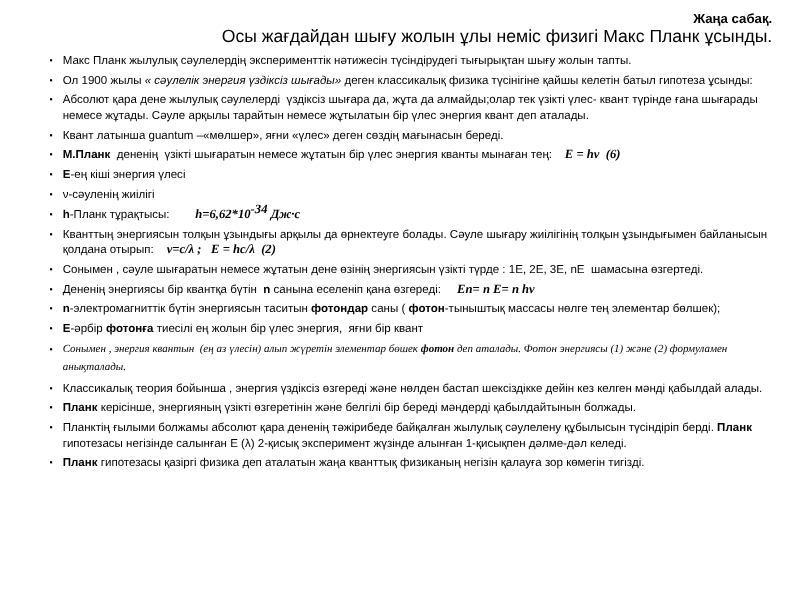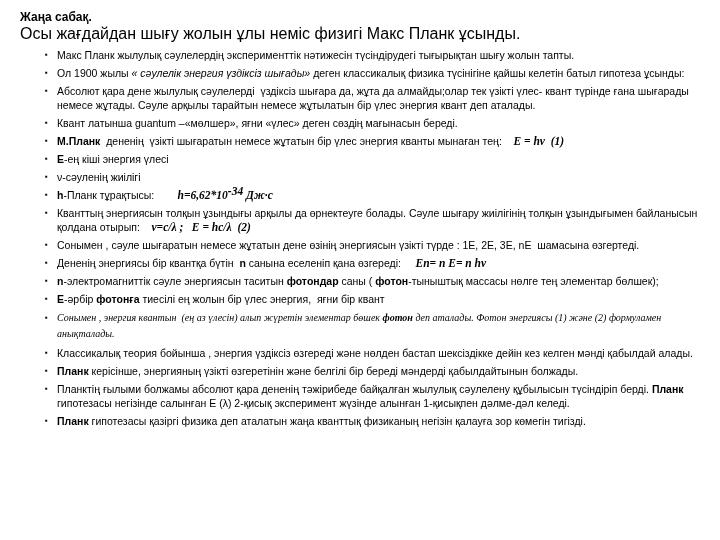--- a/index.html
+++ b/index.html
@@ -11,21 +11,21 @@
     font-family: "Liberation Sans", sans-serif;
     color: #000000;
   }
   .slide {
     box-sizing: border-box;
     width: 720px;
     height: 540px;
     padding: 10px 18px 0 20px;
     overflow: hidden;
   }
-  .title-block { text-align: left; }
+  .title-block { text-align: right; }
   .slide-title {
     font-size: 12px;
     font-weight: bold;
     line-height: 15px;
   }
   .slide-subtitle {
     font-size: 16px;
     line-height: 14px;
     margin-top: 2px;
   }
@@ -84,21 +84,21 @@
       <li>
         <span class="marker">▪</span>
         <span class="li-text"><span>Абсолют қара дене жылулық сәулелерді  үздіксіз шығара да, жұта да алмайды;олар тек үзікті үлес- квант түрінде ғана шығарады немесе жұтады. Сәуле арқылы тарайтын немесе жұтылатын бір үлес энергия квант деп аталады.</span></span>
       </li>
       <li>
         <span class="marker">▪</span>
         <span class="li-text"><span>Квант латынша guantum –«мөлшер», яғни «үлес» деген сөздің мағынасын береді.</span></span>
       </li>
       <li>
         <span class="marker">▪</span>
-        <span class="li-text"><span class="b">М.Планк</span><span>  дененің  үзікті шығаратын немесе жұтатын бір үлес энергия кванты мынаған тең:    </span><span class="b i f">E = hν  (1)</span></span>
+        <span class="li-text"><span class="b">М.Планк</span><span>  дененің  үзікті шығаратын немесе жұтатын бір үлес энергия кванты мынаған тең:    </span><span class="b i f">E = hν  (6)</span></span>
       </li>
       <li>
         <span class="marker">▪</span>
         <span class="li-text"><span class="b">Е</span><span>-ең кіші энергия үлесі</span></span>
       </li>
       <li>
         <span class="marker">▪</span>
         <span class="li-text"><span>ν-сәуленің жиілігі</span></span>
       </li>
       <li>
@@ -112,21 +112,21 @@
       <li>
         <span class="marker">▪</span>
         <span class="li-text"><span>Сонымен , сәуле шығаратын немесе жұтатын дене өзінің энергиясын үзікті түрде : 1Е, 2Е, 3Е, nЕ  шамасына өзгертеді.</span></span>
       </li>
       <li>
         <span class="marker">▪</span>
         <span class="li-text"><span>Дененің энергиясы бір квантқа бүтін  </span><span class="b">n</span><span> санына еселеніп қана өзгереді:     </span><span class="b i f">En= n E= n hν</span></span>
       </li>
       <li>
         <span class="marker">▪</span>
-        <span class="li-text"><span class="b">n</span><span>-электромагниттік сәуле энергиясын таситын </span><span class="b">фотондар</span><span> саны ( </span><span class="b">фотон</span><span>-тыныштық массасы нөлге тең элементар бөлшек);</span></span>
+        <span class="li-text"><span class="b">n</span><span>-электромагниттік бүтін энергиясын таситын </span><span class="b">фотондар</span><span> саны ( </span><span class="b">фотон</span><span>-тыныштық массасы нөлге тең элементар бөлшек);</span></span>
       </li>
       <li>
         <span class="marker">▪</span>
         <span class="li-text"><span class="b">Е</span><span>-әрбір </span><span class="b">фотонға</span><span> тиесілі ең жолын бір үлес энергия,  яғни бір квант</span></span>
       </li>
       <li class="large">
         <span class="marker">▪</span>
         <span class="li-text"><span class="i">Сонымен , энергия квантын  (ең аз үлесін) алып жүретін элементар бөшек </span><span class="b i">фотон</span><span class="i"> деп аталады. Фотон энергиясы (1) және (2) формуламен анықталады.</span></span>
       </li>
       <li>

